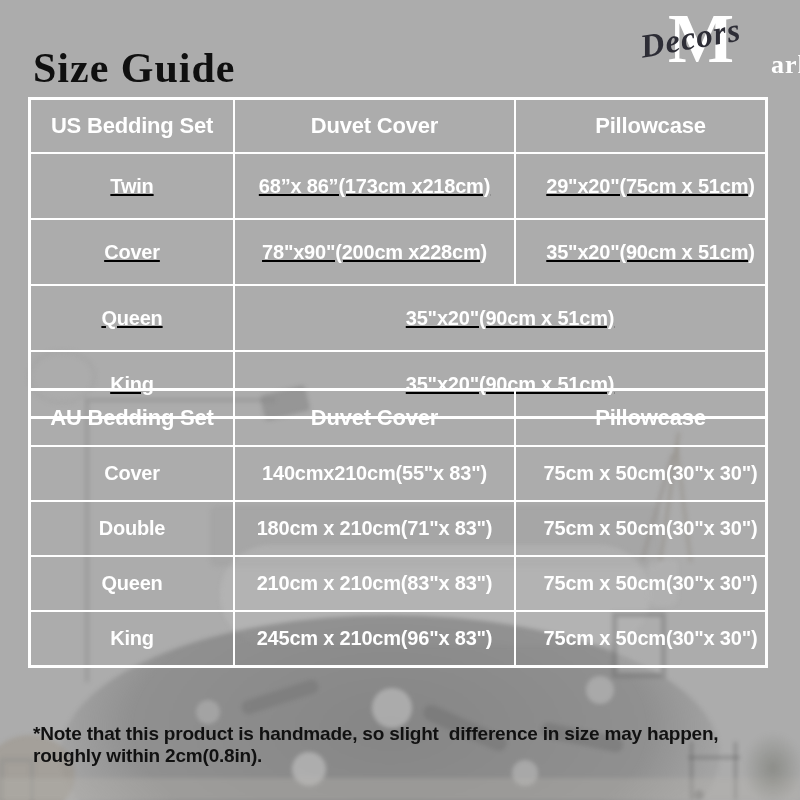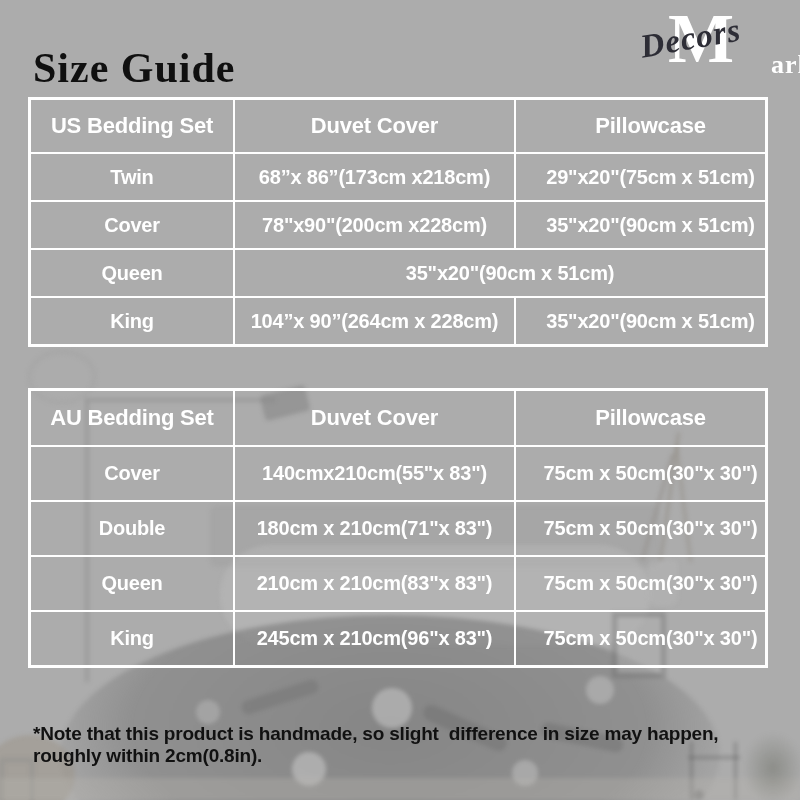--- a/index.html
+++ b/index.html
@@ -77,21 +77,21 @@
     box-sizing:border-box;border:1px solid #ffffff;
     display:flex;align-items:center;justify-content:center;
     color:#ffffff;letter-spacing:-0.2px;
   }
   .c0{width:204px;}
   .c1{width:281px;}
   .c2{flex:1;padding-left:20px;}
   .head>div{font-weight:bold;font-size:22px;}
   .data>div{font-weight:bold;font-size:20px;}
   #us-table .head{height:54px;}
-  #us-table .data{height:48px;}
+  #us-table .data{height:66px;text-decoration:underline;}
   #au-table .head{height:56px;}
   #au-table .data{height:55px;}
 
   .notes{
     position:absolute;left:33px;top:679px;width:754px;
     color:#111111;font-weight:bold;font-size:19px;line-height:1.16;
     letter-spacing:-0.2px;white-space:pre-wrap;
   }
 </style>
 </head>
@@ -153,21 +153,20 @@
       <div class="c0">Cover</div>
       <div class="c1">78"x90"(200cm x228cm)</div>
       <div class="c2">35"x20"(90cm x 51cm)</div>
     </div>
     <div class="tr data">
       <div class="c0">Queen</div>
       <div class="c2">35"x20"(90cm x 51cm)</div>
     </div>
     <div class="tr data">
       <div class="c0">King</div>
-      <div class="c1">104”x 90”(264cm x 228cm)</div>
       <div class="c2">35"x20"(90cm x 51cm)</div>
     </div>
   </div>
 
   <div class="size-table" id="au-table">
     <div class="tr head">
       <div class="c0">AU Bedding Set</div>
       <div class="c1">Duvet Cover</div>
       <div class="c2">Pillowcase</div>
     </div>

